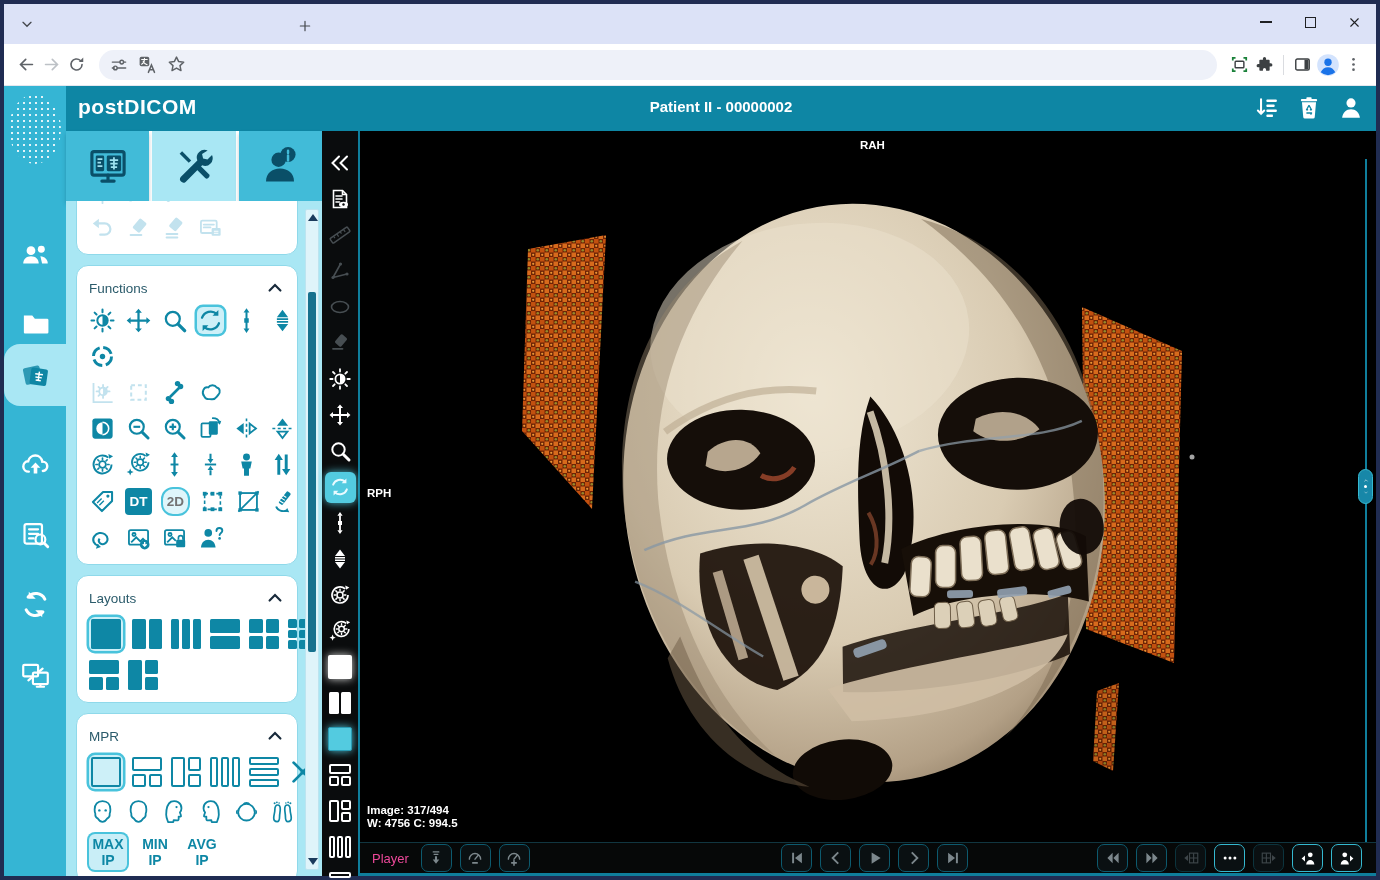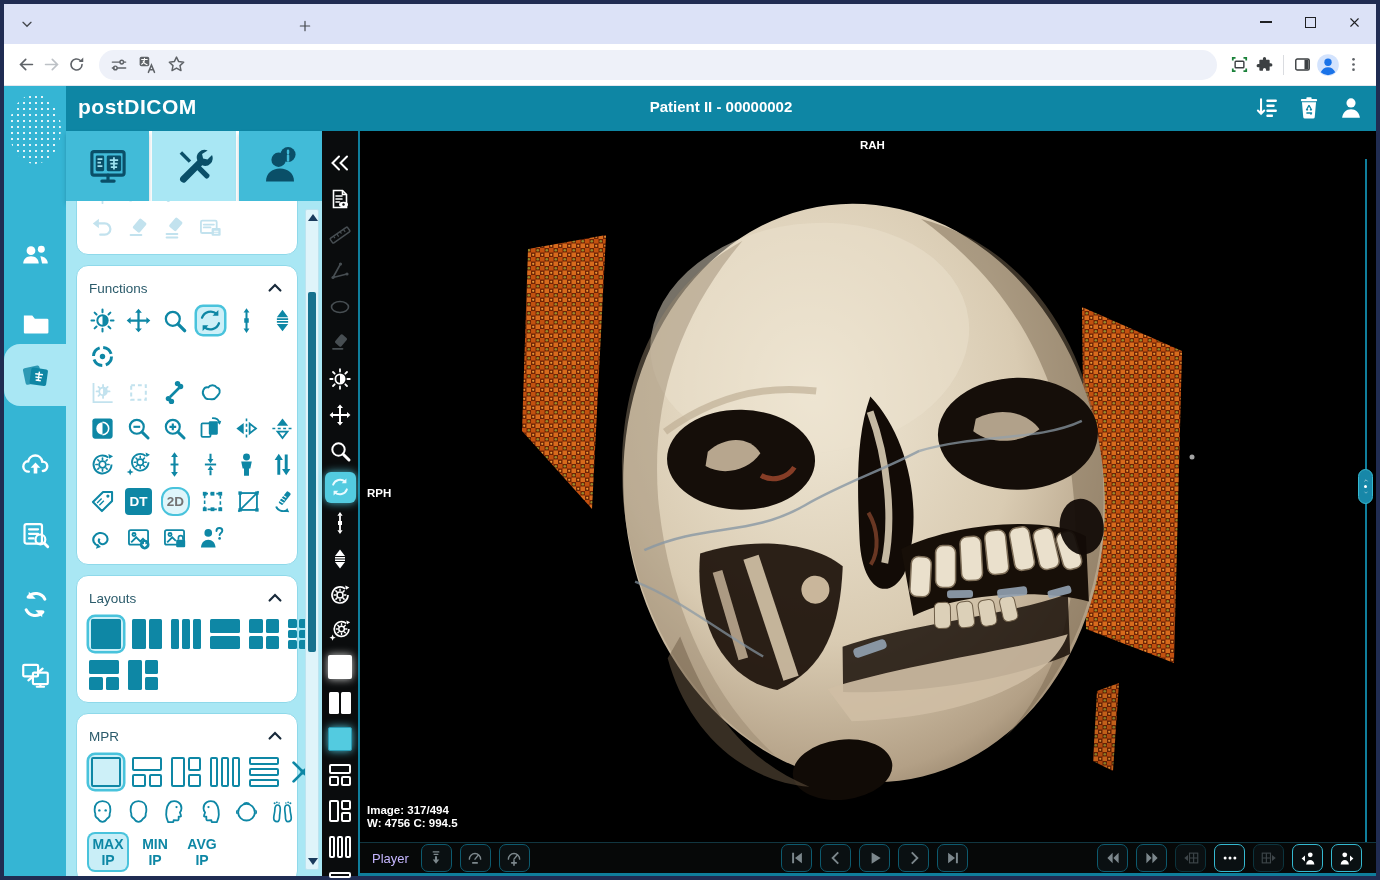--- a/index.html
+++ b/index.html
@@ -96,21 +96,21 @@
   .pinfo{left:7px;top:7px}
   .rah{left:500px;top:8px}
   .rph{left:7px;top:356px}
   .imginfo{left:7px;bottom:12px}
   .slider{position:absolute;right:9px;top:28px;bottom:0;width:2.5px;background:#0F7E9C}
   .shandle{position:absolute;right:3px;top:338px;width:15px;height:35px;background:#1787A8;border:1.5px solid #35B9D0;border-radius:8px;display:flex;flex-direction:column;align-items:center;justify-content:center;gap:2px}
   .shch{width:8px;height:5px;color:#fff}
   .shdot{width:3.5px;height:3.5px;border-radius:50%;background:#fff}
   
   .playerbar{position:absolute;left:356px;right:0;bottom:0;height:34px;background:#060808;border-top:1px solid #113640;border-bottom:3px solid #0F7E9C;display:flex;align-items:center}
-  .plabel{color:#c4b5fd;font-size:13px;margin:0 12px 0 12px}
+  .plabel{color:#ec4899;font-size:13px;margin:0 12px 0 12px}
   .pbtn{width:31px;height:28px;border:1.5px solid #0D5A6E;border-radius:7px;display:flex;align-items:center;justify-content:center;color:#7C878C;background:#0a1012;margin-right:8px;flex:none}
   .pbtn .pi{width:18px;height:18px}
   .pnav{position:absolute;left:421px;display:flex}
   .pright{position:absolute;right:6px;display:flex}
   .pbtn.bright{border-color:#35B9D0;color:#fff}
   .pbtn.dim{border-color:#0c343d;color:#3E464A}
 </style>
 </head>
 <body>
 

